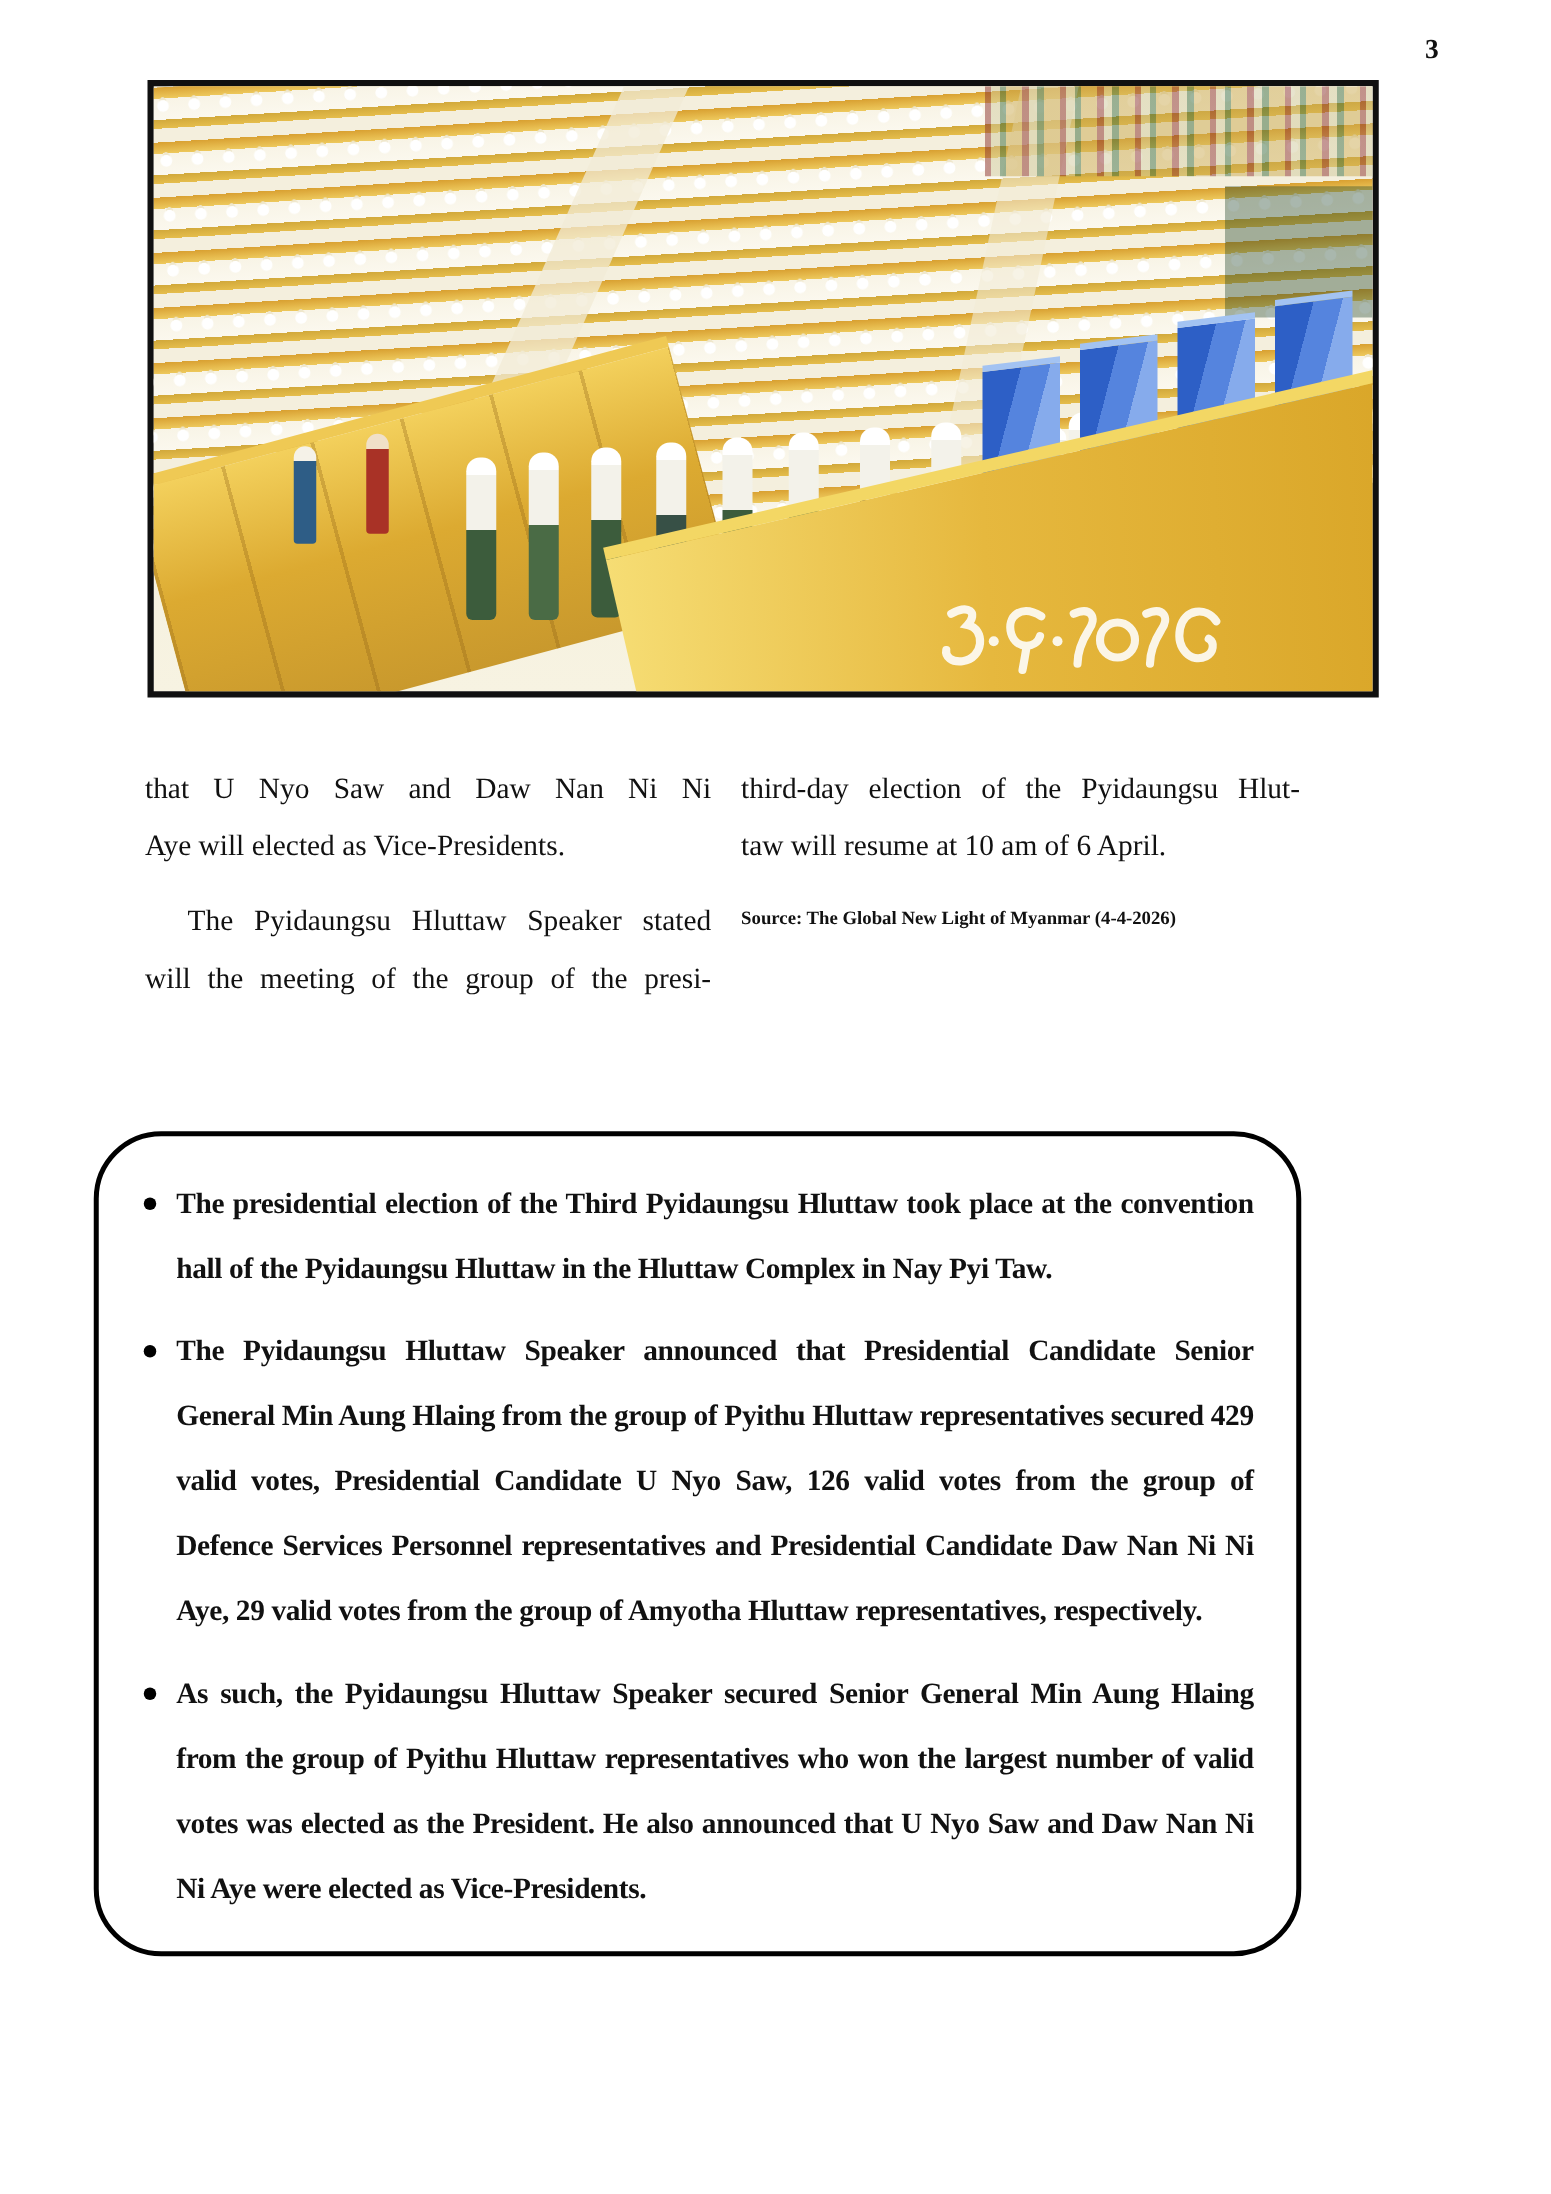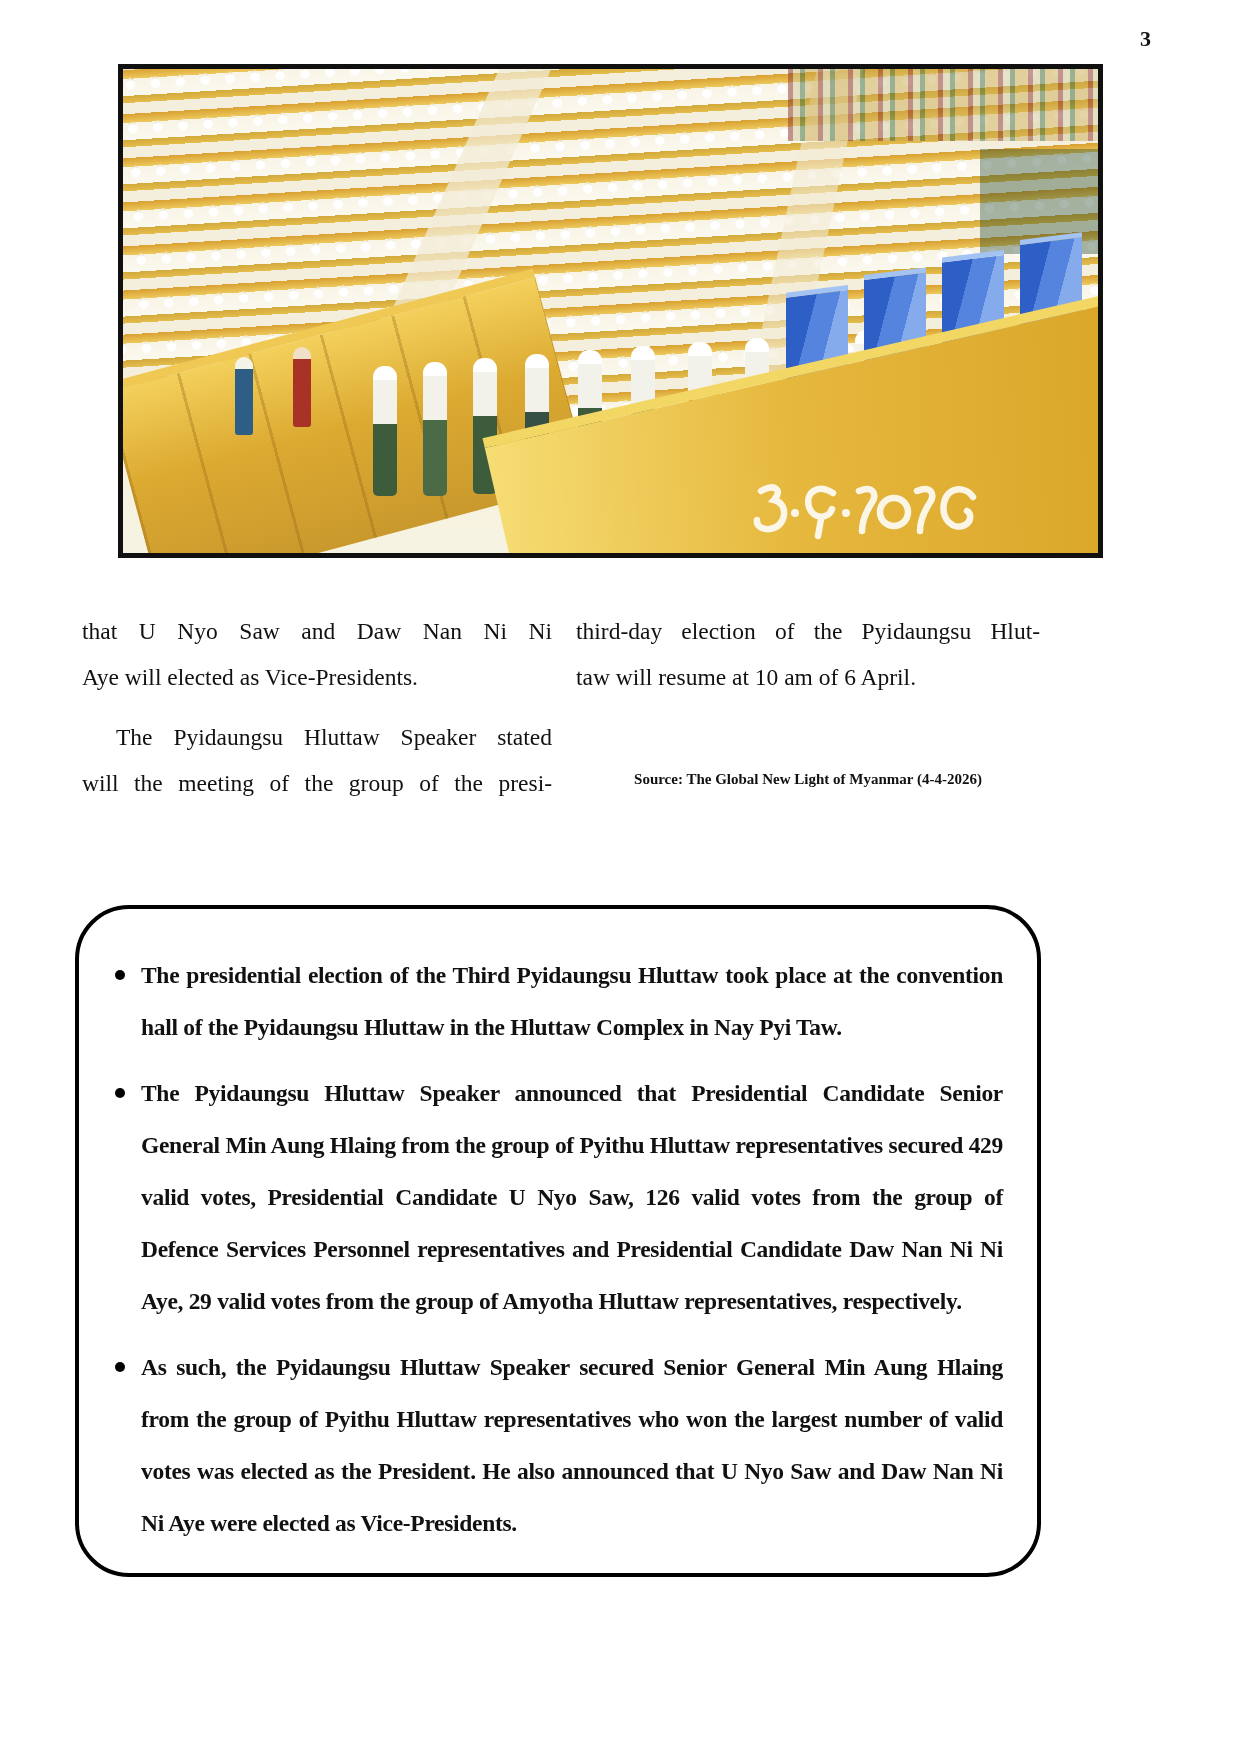--- a/index.html
+++ b/index.html
@@ -61,33 +61,33 @@
   .official { width:20px; border-radius:9px 9px 3px 3px; background:linear-gradient(180deg,#ffffff 0 10px,#eeeee6 10px 70%,#7d8478 70% 100%); }
   .ramp {
     right:-45px; bottom:-65px; width:640px; height:245px; transform:rotate(-13deg);
     background:linear-gradient(100deg,#f6dd74 0%,#e6b83e 45%,#d8a426 100%);
     border-top:10px solid #f3d764;
   }
   .watermark { left:628px; top:412px; width:230px; height:60px; opacity:.88; }
 
   
   .columns { position:absolute; top:608px; left:82px; width:958px; display:flex; gap:24px; }
-  .col-left  { width:470px; }
+  .col-left  { width:470px;margin-left:34px; }
   .col-right { width:464px; }
   .tline { font-size:23.5px; line-height:46px; }
   .tline.jst { text-align:justify; text-align-last:justify; }
   .tline.ind { text-indent:34px; }
   .tline.sp  { margin-top:14px; }
-  .source-line { margin-top:68px; text-align:center; font-weight:700; font-size:15px; line-height:22px; }
+  .source-line { margin-top:24px; text-align:left; font-weight:700; font-size:15px; line-height:22px; }
 
   
   .summary-box {
     position:absolute; top:905px; left:75px; width:966px; box-sizing:border-box;
     border:4px solid #000; border-radius:54px;
-    padding:40px 34px 24px 22px; background:#fff;
+    padding:28px 34px 24px 22px; background:#fff;
   }
   .bullet-item { display:flex; margin-bottom:14px; }
   .bullet-item:last-child { margin-bottom:0; }
   .bullet-dot { flex:0 0 40px; position:relative; }
   .bullet-dot::before { content:""; position:absolute; left:14px; top:21px; width:10px; height:10px; border-radius:50%; background:#000; }
   .bullet-text { margin:0; flex:1; font-weight:700; font-size:23.5px; line-height:52px; text-align:justify; letter-spacing:-0.3px; }
 </style>
 </head>
 <body>
 

